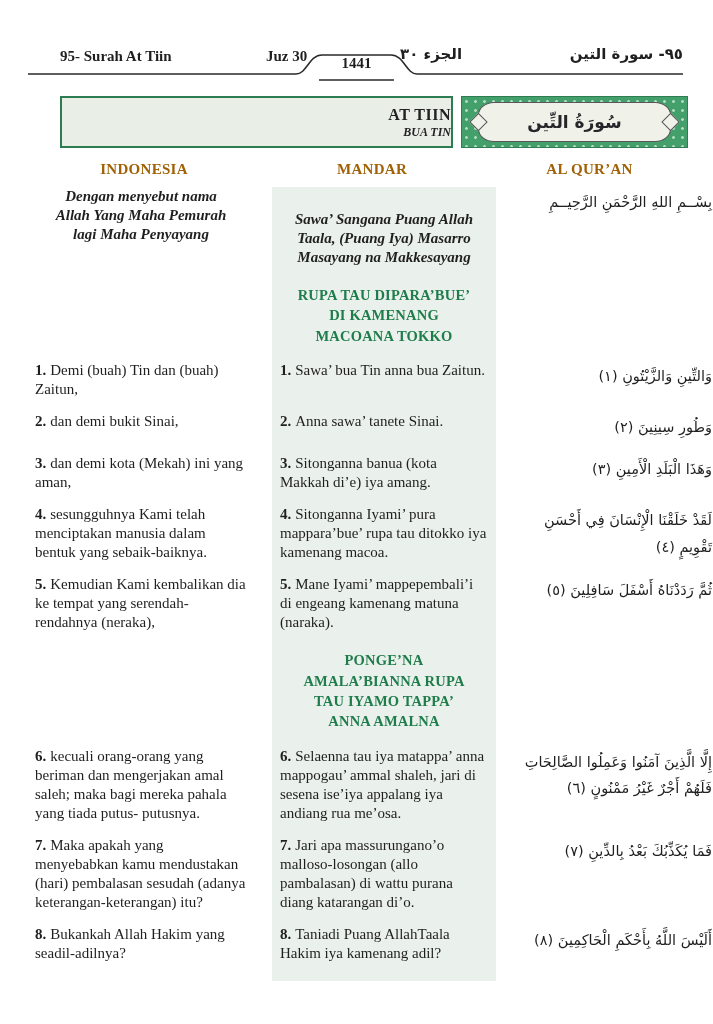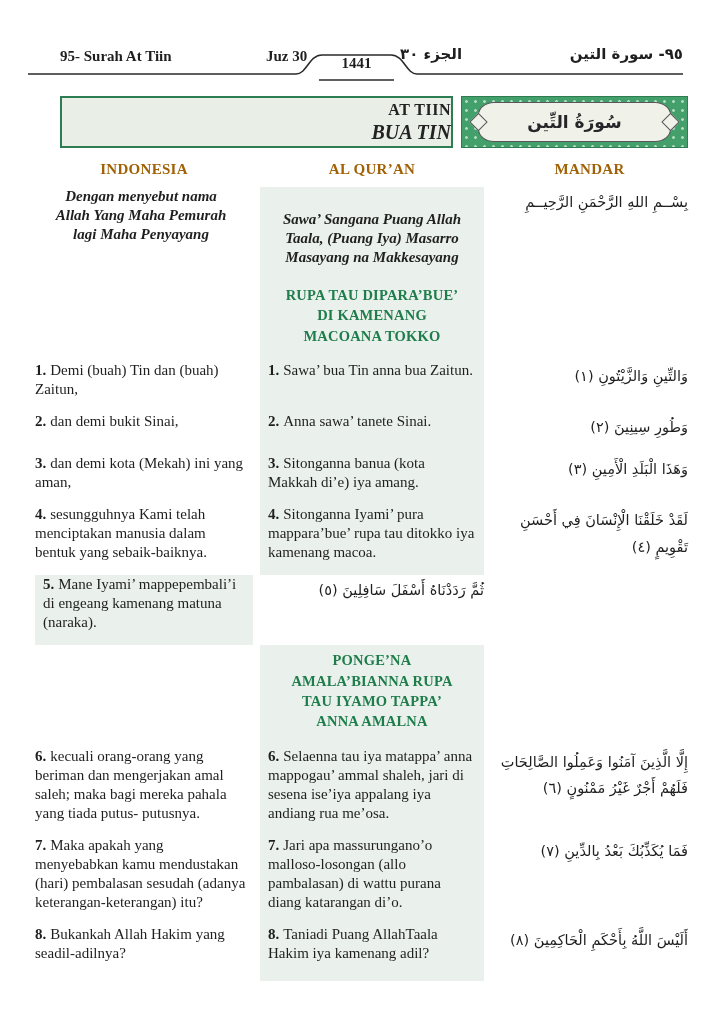--- a/index.html
+++ b/index.html
@@ -14,37 +14,37 @@
   .h-page{left:50%;transform:translateX(-50%);top:13px;font-weight:bold;font-size:15px;position:absolute;}
   .h-juz-ar{left:372px;top:3px;font-family:"DejaVu Sans",sans-serif;font-size:13.5px;font-weight:bold;}
   .h-right{right:2px;top:3px;font-family:"DejaVu Sans",sans-serif;font-size:13.5px;font-weight:bold;}
   .rule-svg{position:absolute;left:0;bottom:0;width:100%;height:34px;display:block;}
 
   
   .title-row{display:flex;gap:8px;margin:12px 25px 0 60px;height:52px;}
   .title-box{width:393px;box-sizing:border-box;border:2px solid #2e7d52;background:#e9eee7;
              display:flex;flex-direction:column;align-items:flex-end;justify-content:center;line-height:1.25;}
   .tb-main{font-weight:bold;font-size:16px;letter-spacing:.5px;color:#222;}
-  .tb-sub{font-weight:bold;font-style:italic;font-size:20px;color:#222;}
+  .tb-sub{font-weight:bold;font-style:italic;font-size:12px;color:#222;}
   .ornament{flex:1;box-sizing:border-box;border:1px solid #2e7d52;background-color:#43a06a;
             background-image:radial-gradient(rgba(255,255,255,.6) 1.3px, rgba(255,255,255,0) 1.5px);
             background-size:9px 9px;display:flex;align-items:center;justify-content:flex-start;padding:6px 16px;}
   .cartouche{background:#f0f1e9;border:1px solid #56565a;border-radius:16px/13px;width:100%;height:100%;
              display:flex;align-items:center;justify-content:center;position:relative;}
   .cartouche::before,.cartouche::after{content:"";position:absolute;top:50%;width:11px;height:11px;
              background:#f0f1e9;border:1px solid #56565a;transform:translateY(-50%) rotate(45deg);}
   .cartouche::before{left:-7px}.cartouche::after{right:-7px}
   .callig{font-size:17px;font-weight:bold;color:#26262a;}
 
   
   .cols-header{display:grid;grid-template-columns:218px 224px 197px;column-gap:7px;margin:13px 25px 0 35px;}
   .col-h{color:#a16207;font-weight:bold;font-size:15px;text-align:center;letter-spacing:.3px;}
 
   .content{margin:9px 25px 0 35px;}
-  .row{display:grid;grid-template-columns:218px 224px 197px;column-gap:7px;}
+  .row{display:grid;grid-template-columns:218px 224px 197px;column-gap:19px;}
   .cell{font-size:15px;line-height:1.27;}
   .cell.left{padding:0 6px 13px 0;}
   .cell.mid{background:#eaf0eb;padding:0 8px 13px 8px;}
   .row.first .cell.mid{padding-top:23px;}
   .row.last .cell.mid{padding-bottom:18px;}
   .cell.right{padding:2px 0 13px 6px;text-align:right;font-size:14.5px;line-height:1.85;}
   .arabic{font-family:"DejaVu Sans",sans-serif;direction:rtl;}
   .vn{font-weight:bold;margin-right:4px;}
   .bas{font-weight:bold;font-style:italic;text-align:center;}
   .pre{white-space:pre-line;}
@@ -75,22 +75,22 @@
     </div>
     <div class="ornament">
       <div class="cartouche">
         <span class="callig arabic">سُورَةُ التِّين</span>
       </div>
     </div>
   </div>
 
   <div class="cols-header">
     <div class="col-h">INDONESIA</div>
+    <div class="col-h">MANDAR</div>
     <div class="col-h">AL QUR’AN</div>
-    <div class="col-h">MANDAR</div>
   </div>
 
   <div class="content">
 
     <div class="row first">
       <div class="cell left bas pre">Dengan menyebut nama
 Allah Yang Maha Pemurah
 lagi Maha Penyayang</div>
       <div class="cell mid bas pre">Sawa’ Sangana Puang Allah
 Taala, (Puang Iya) Masarro
@@ -126,20 +126,21 @@
       <div class="cell right arabic">وَهَذَا الْبَلَدِ الْأَمِينِ (٣)</div>
     </div>
 
     <div class="row">
       <div class="cell left"><span class="vn">4.</span><span>sesungguhnya Kami telah menciptakan manusia dalam bentuk yang sebaik-baiknya.</span></div>
       <div class="cell mid"><span class="vn">4.</span><span>Sitonganna Iyami’ pura mappara’bue’ rupa tau ditokko iya kamenang macoa.</span></div>
       <div class="cell right arabic">لَقَدْ خَلَقْنَا الْإِنْسَانَ فِي أَحْسَنِ تَقْوِيمٍ (٤)</div>
     </div>
 
     <div class="row">
+      <div class="cell left"><span class="vn">5.</span><span>Kemudian Kami kembalikan dia ke tempat yang serendah-rendahnya (neraka),</span></div>
       <div class="cell mid"><span class="vn">5.</span><span>Mane Iyami’ mappepembali’i di engeang kamenang matuna (naraka).</span></div>
       <div class="cell right arabic">ثُمَّ رَدَدْنَاهُ أَسْفَلَ سَافِلِينَ (٥)</div>
     </div>
 
     <div class="row">
       <div class="cell left"></div>
       <div class="cell mid">
           <div class="sect pre">PONGE’NA
 AMALA’BIANNA RUPA
 TAU IYAMO TAPPA’

